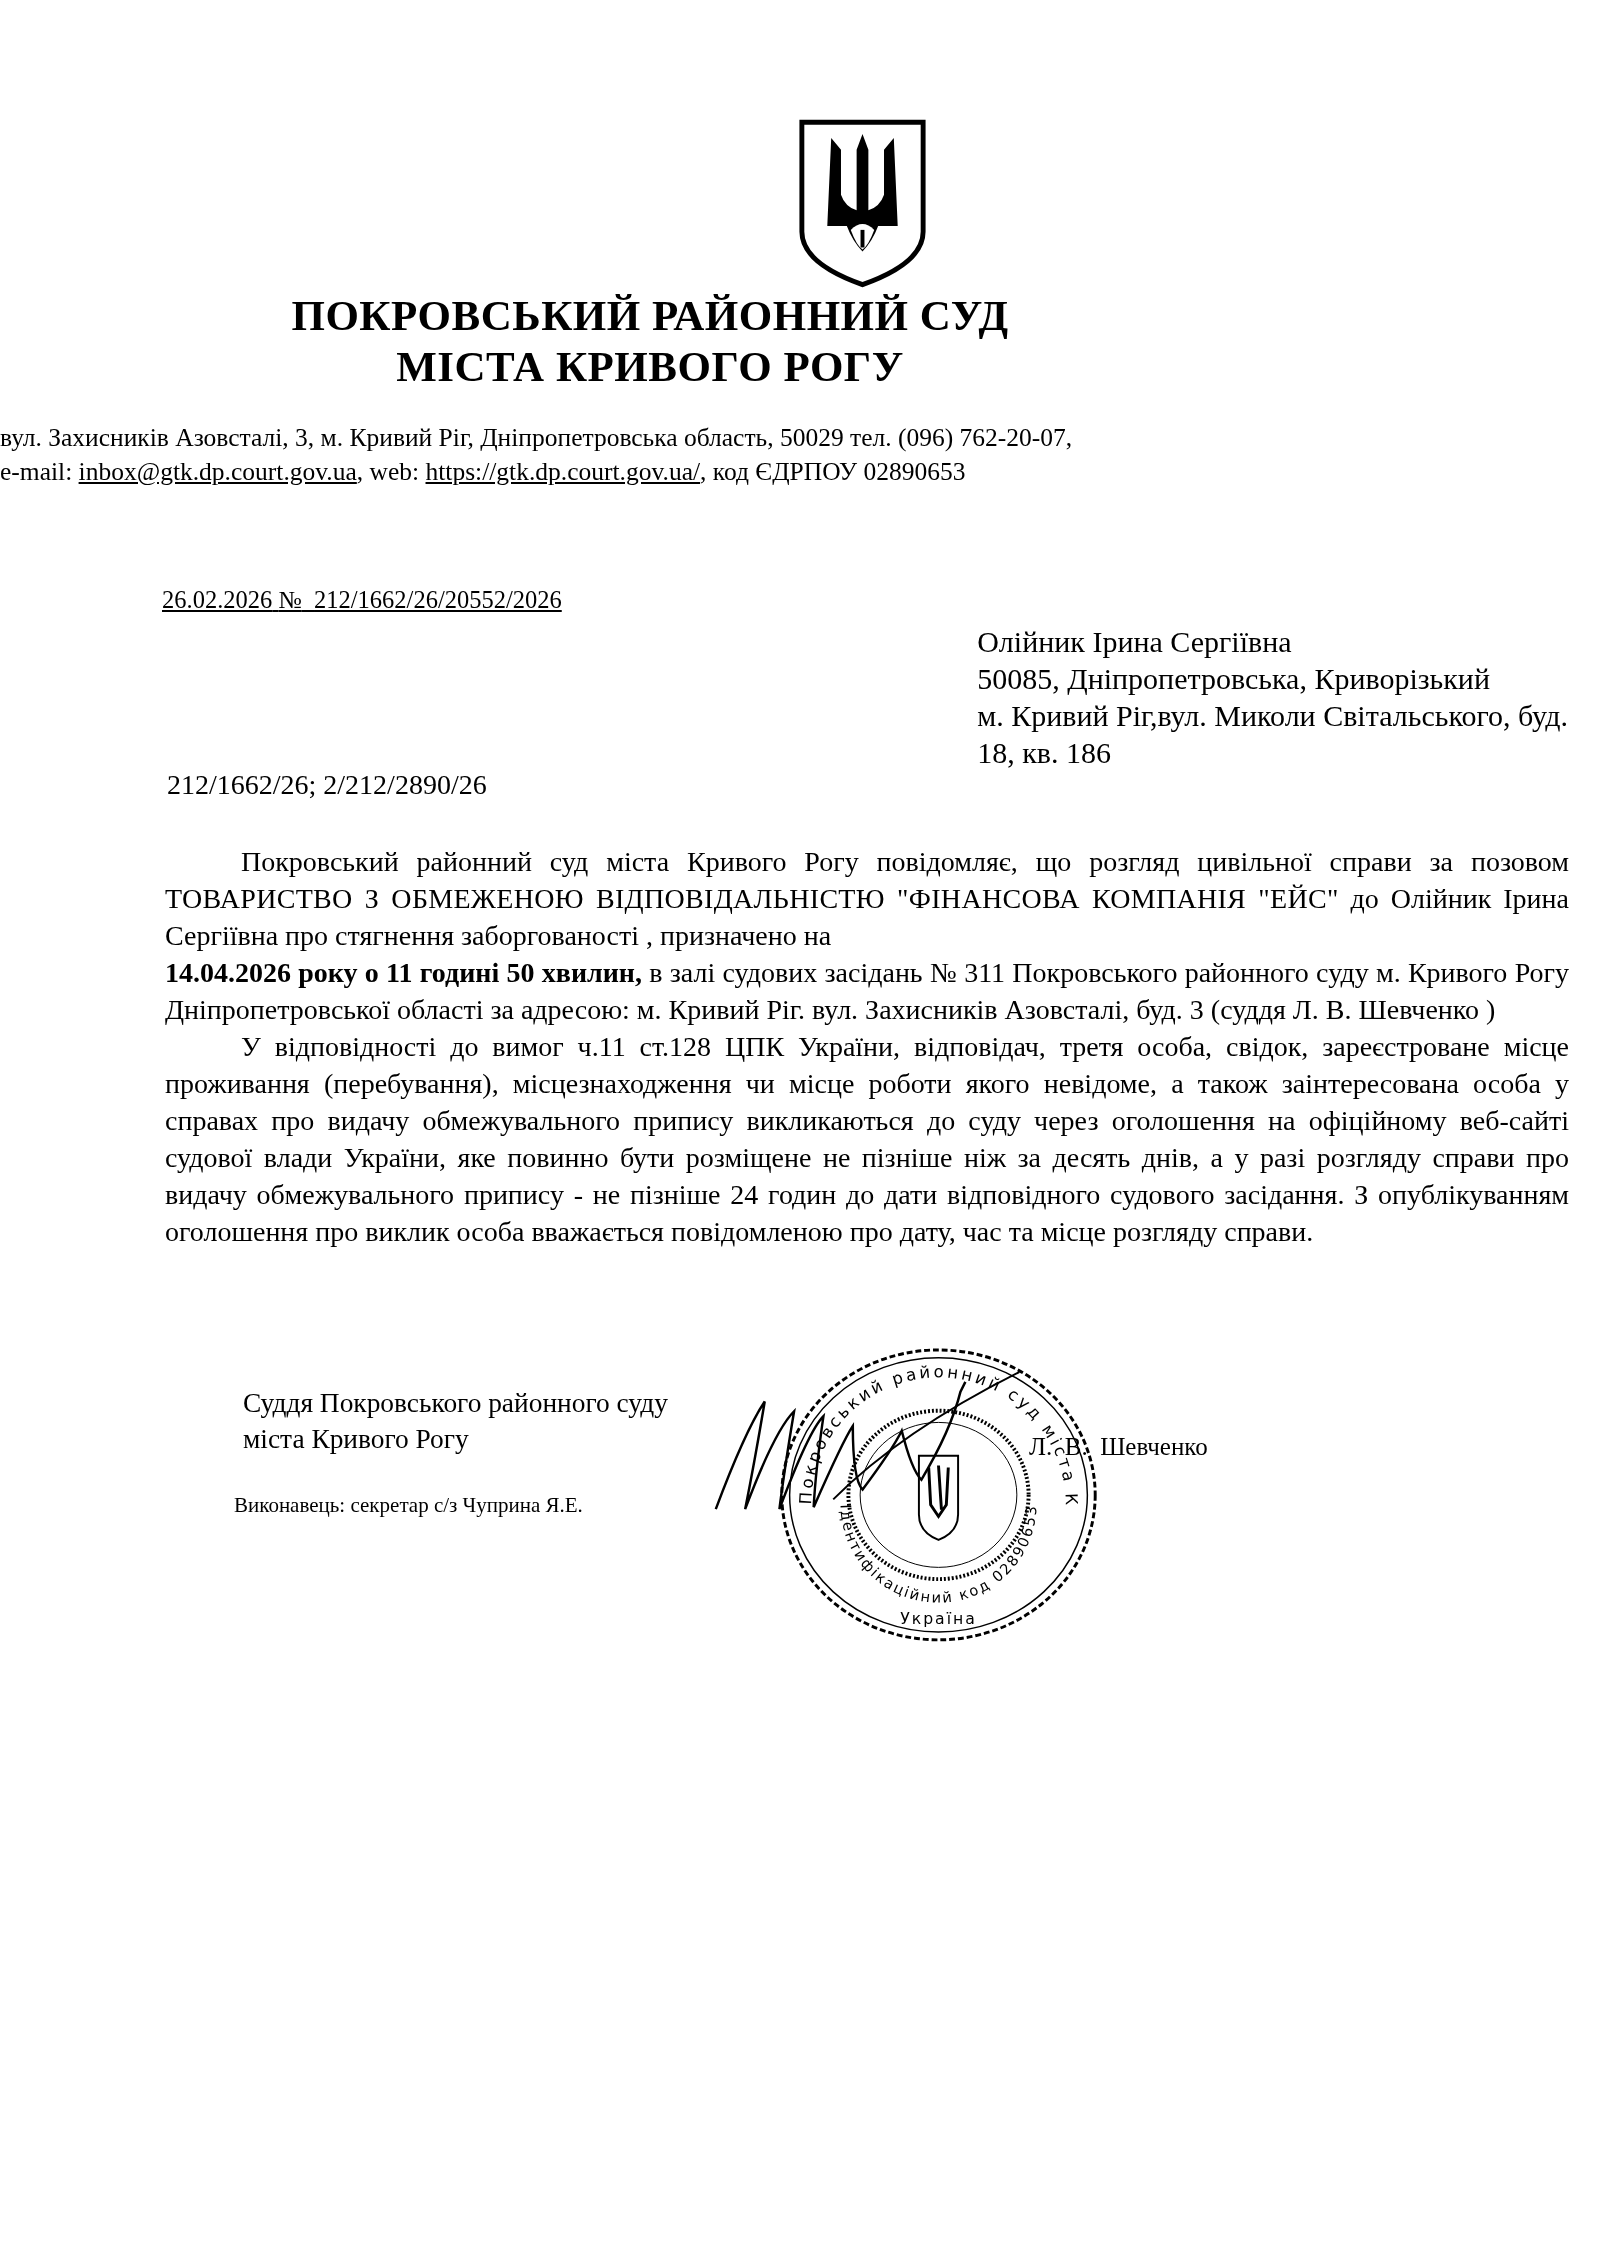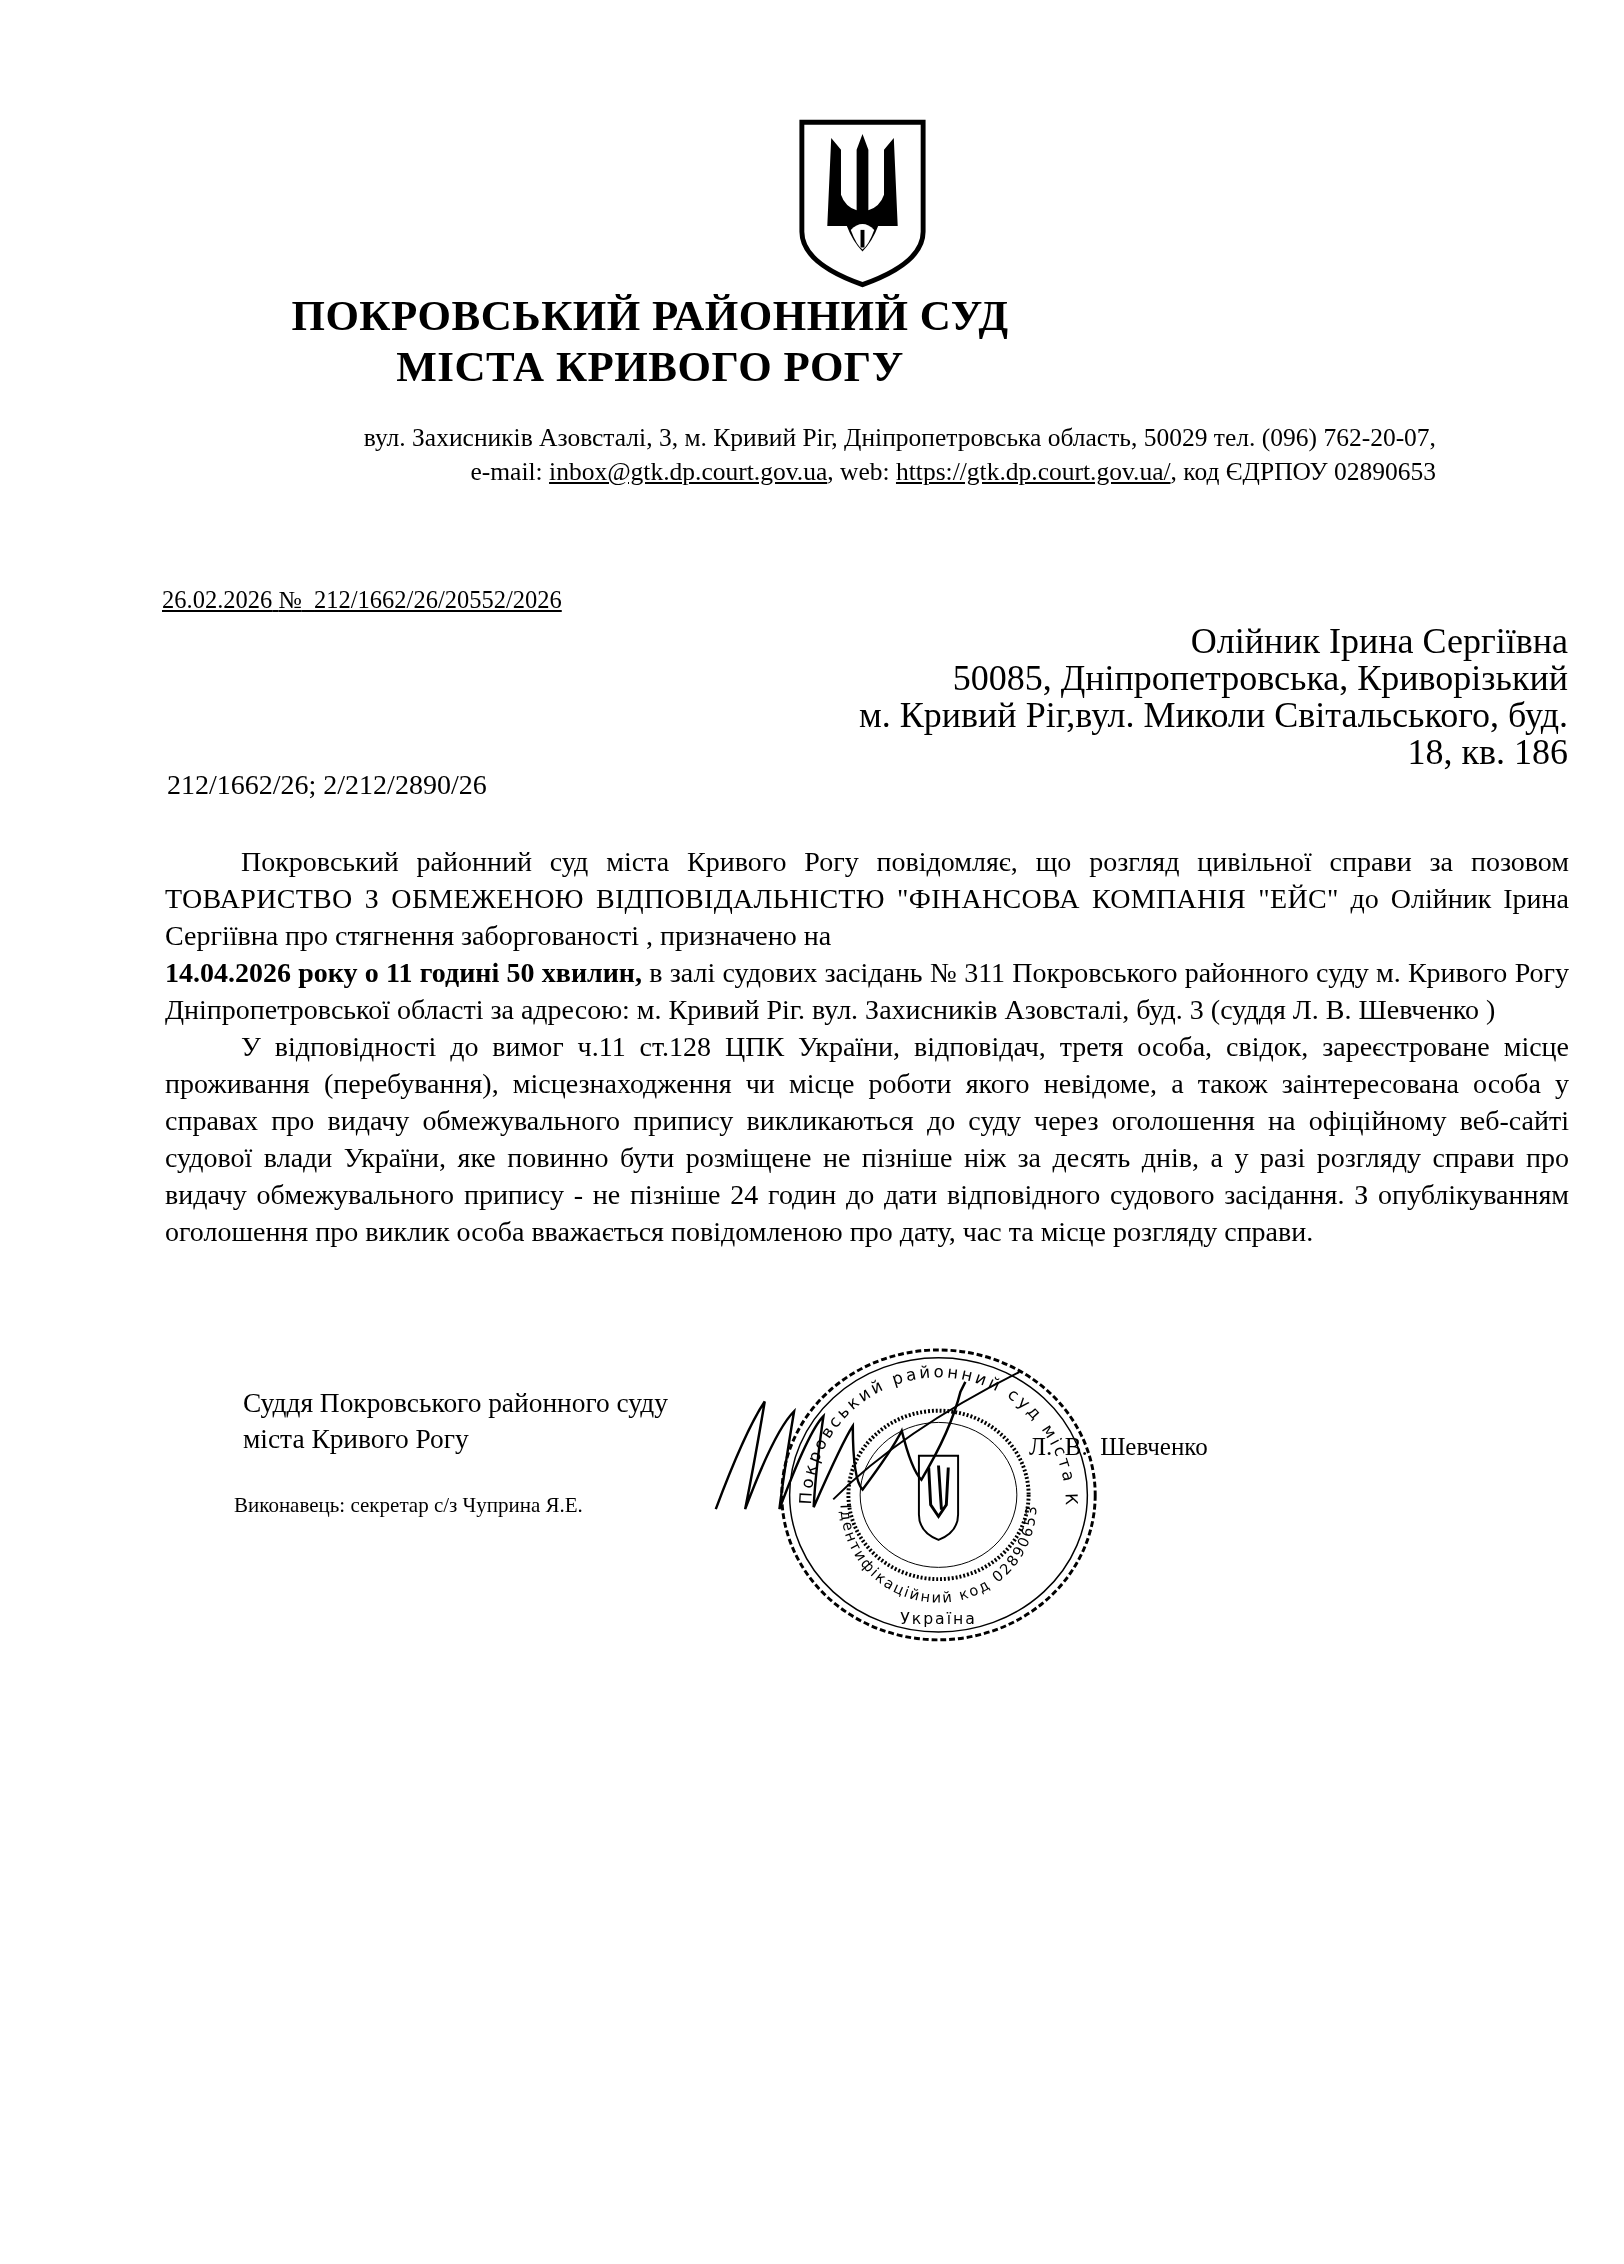--- a/index.html
+++ b/index.html
@@ -9,30 +9,30 @@
   }
   .abs { position: absolute; }
   .emblem { left: 796px; top: 116px; width: 133px; height: 173px; }
   .court-title {
     left: 0; width: 1300px; text-align: center; font-weight: bold;
     font-size: 43px; line-height: 51px; letter-spacing: 0.5px;
   }
   .court-title.l1 { top: 290px; }
   .court-title.l2 { top: 341px; }
   .contact {
-    left: 0; width: 1436px; text-align: right; font-size: 25.5px; line-height: 33px;
+    left: 0; width: 1436px; text-align: left; font-size: 25.5px; line-height: 33px;
   }
   .contact.l1 { top: 421px; }
   .contact.l2 { top: 455px; }
   .u { text-decoration: underline; }
   .outref {
     left: 162px; top: 586px; font-size: 24.5px; text-decoration: underline; white-space: pre;
   }
   .addressee {
-    right: 56px; top: 623px; text-align: right; font-size: 36px; line-height: 37px;
+    right: 56px; top: 623px; font-size: 30px; line-height: 37px;
   }
   .caseref { left: 167px; top: 769px; font-size: 28px; white-space: pre; }
   .body-text {
     left: 165px; width: 1404px; top: 843px; font-size: 28px; line-height: 37px;
     text-align: justify;
   }
   .body-text p { margin: 0; text-indent: 76px; }
   .caps { font-size: 28px; letter-spacing: 0.3px; margin-top: 28px; }
   .b { font-weight: bold; }
   .sig-block { left: 243px; top: 1385px; font-size: 27.4px; line-height: 36px; }

